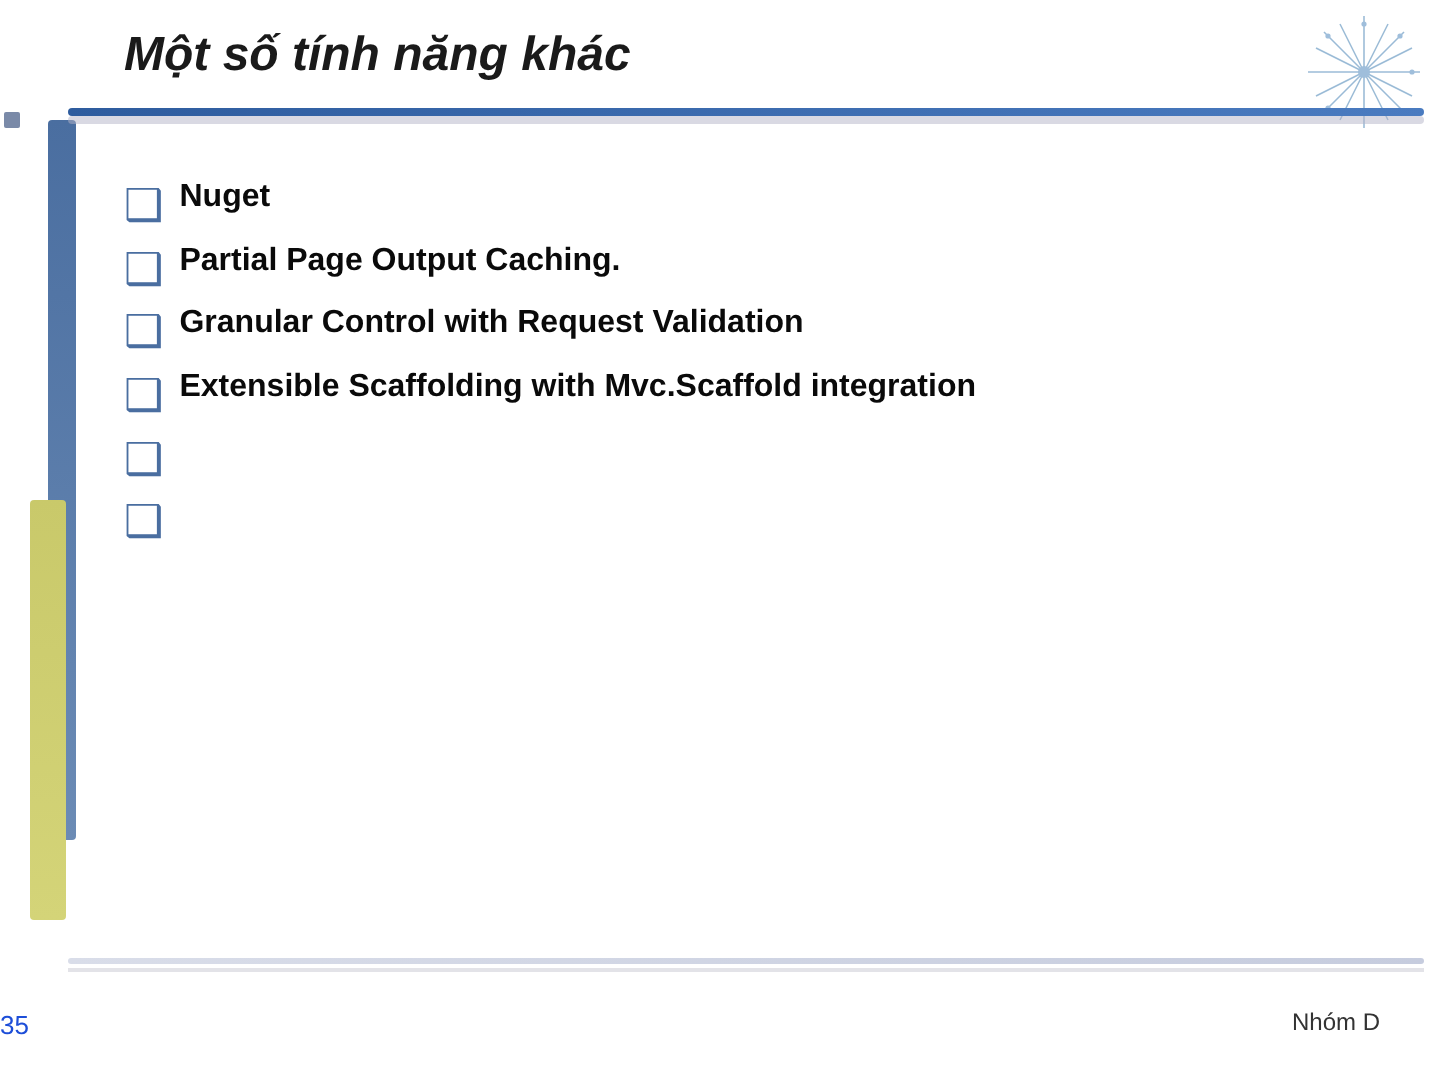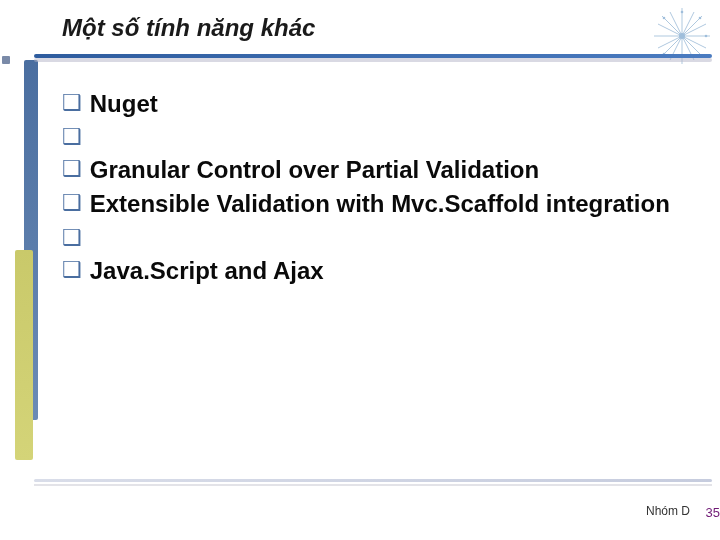--- a/index.html
+++ b/index.html
@@ -85,21 +85,21 @@
     line-height: 1.35;
   }
   .bullet {
     color: #4a6ea0;
     font-size: 22px;
     margin-right: 8px;
     font-family: Arial, sans-serif;
     flex-shrink: 0;
   }
   .bullet-text {
-    font-size: 24px;
+    font-size: 16px;
     font-weight: bold;
     color: #0a0a0a;
     font-family: Verdana, sans-serif;
   }
   .bottom-rule {
     position: absolute;
     left: 34px;
     right: 8px;
     bottom: 58px;
     height: 3px;
@@ -112,23 +112,23 @@
     right: 8px;
     bottom: 54px;
     height: 2px;
     background: rgba(200,200,210,0.5);
   }
   .page-num {
     position: absolute;
     left: 0;
     right: 0;
     bottom: 20px;
-    text-align: right;
+    text-align: left;
     font-size: 13px;
-    color: #701a75;
+    color: #1d4ed8;
     font-family: Verdana, sans-serif;
   }
   .footer-right {
     position: absolute;
     right: 30px;
     bottom: 22px;
     font-size: 12px;
     color: #333;
     font-family: Verdana, sans-serif;
   }
@@ -187,35 +187,35 @@
   <div class="hr1"></div>
   <div class="hr-shadow"></div>
 
   <div class="content">
     <div class="bullet-item">
       <span class="bullet">❑</span>
       <span class="bullet-text">Nuget</span>
     </div>
     <div class="bullet-item">
       <span class="bullet">❑</span>
-    </div>
-    <div class="bullet-item">
-      <span class="bullet">❑</span>
-      <span class="bullet-text">Granular Control over Partial Validation</span>
-    </div>
-    <div class="bullet-item">
-      <span class="bullet">❑</span>
-      <span class="bullet-text">Extensible Validation with Mvc.Scaffold integration</span>
-    </div>
-    <div class="bullet-item">
-      <span class="bullet">❑</span>
-    </div>
-    <div class="bullet-item">
-      <span class="bullet">❑</span>
-      <span class="bullet-text">Java.Script and Ajax</span>
+      <span class="bullet-text">Partial Page Output Caching.</span>
+    </div>
+    <div class="bullet-item">
+      <span class="bullet">❑</span>
+      <span class="bullet-text">Granular Control with Request Validation</span>
+    </div>
+    <div class="bullet-item">
+      <span class="bullet">❑</span>
+      <span class="bullet-text">Extensible Scaffolding with Mvc.Scaffold integration</span>
+    </div>
+    <div class="bullet-item">
+      <span class="bullet">❑</span>
+    </div>
+    <div class="bullet-item">
+      <span class="bullet">❑</span>
     </div>
   </div>
 
   <div class="bottom-rule"></div>
   <div class="bottom-rule2"></div>
 
   <div class="page-num">35</div>
   <div class="footer-right">Nhóm D</div>
 
 </div>

